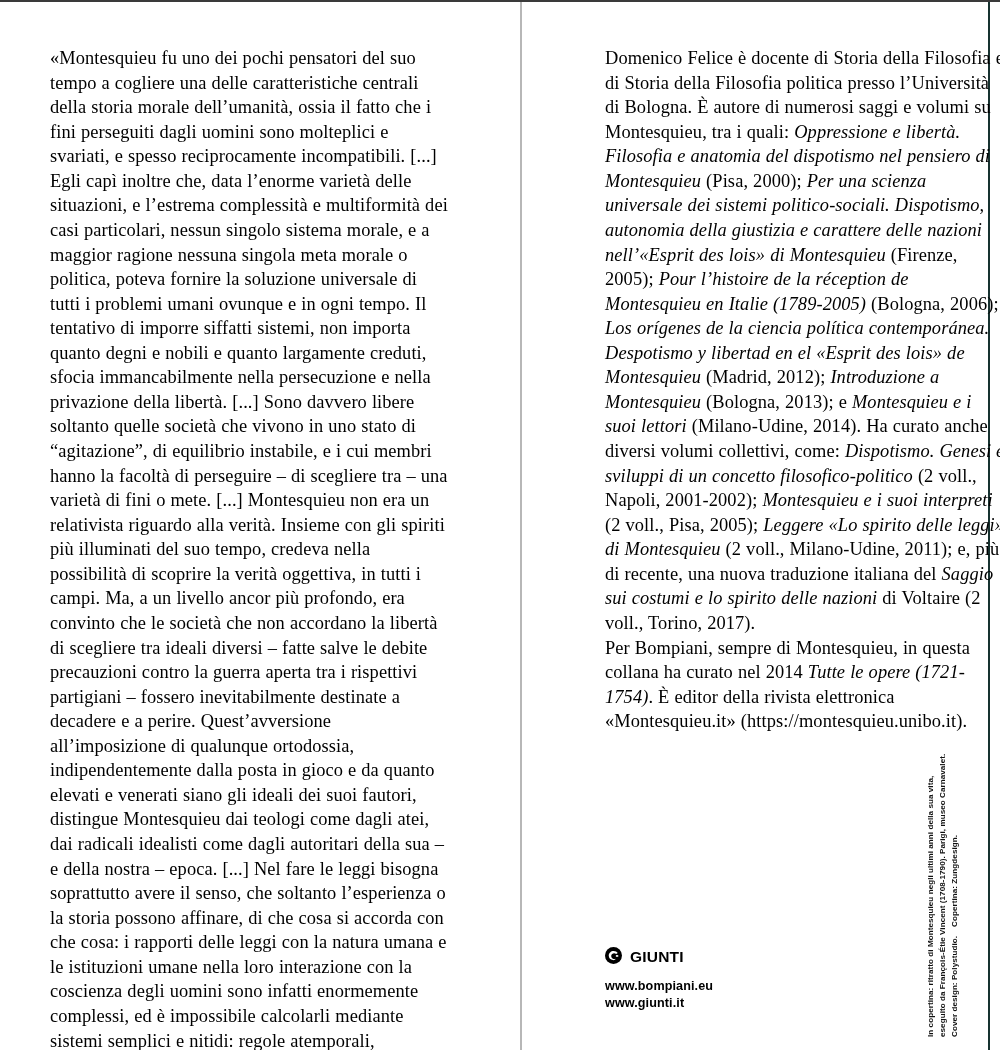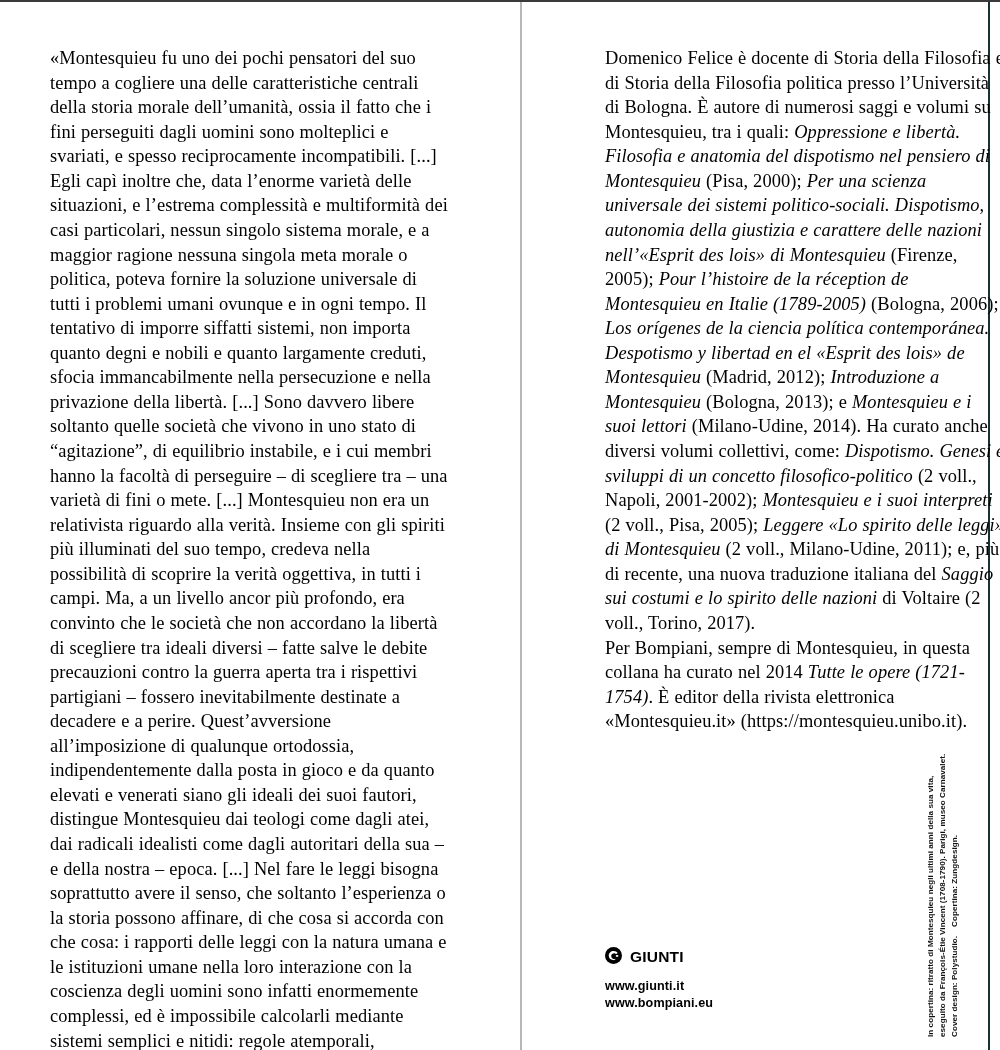--- a/index.html
+++ b/index.html
@@ -169,22 +169,22 @@
         <span class="logo-mark">
           <svg width="17" height="17" viewBox="0 0 32 32" aria-hidden="true">
             <circle cx="16" cy="16" r="16" fill="#000000"></circle>
             <path d="M24 11.5c-1.6-2.6-4.5-4.2-7.8-4.2C11.1 7.3 7 11.3 7 16.2c0 4.6 3.4 8.3 7.9 8.5 2.5.1 4.6-1 5.6-2.6-1.4.7-3 .9-4.5.5-2.8-.7-4.6-3.2-4.3-6 .3-2.7 2.7-4.8 5.5-4.8 1.4 0 2.7.5 3.7 1.3z" fill="#ffffff"></path>
             <path d="M20.5 15.3h4.4v3.1h-4.4z" fill="#ffffff"></path>
           </svg>
         </span>
         <span class="logo-word">GIUNTI</span>
       </div>
       <div class="sites">
+        <div>www.bompiani.eu</div>
         <div>www.giunti.it</div>
-        <div>www.bompiani.eu</div>
       </div>
     </div>
   </div>
 
   <div id="credits">
     <div id="credits-inner">
       <div>In copertina: ritratto di Montesquieu negli ultimi anni della sua vita,</div>
       <div>eseguito da François-Étie Vincent (1708-1790). Parigi, museo Carnavalet.</div>
       <div><span>Cover design: Polystudio.</span><span class="credit-gap"></span><span>Copertina: Zungdesign.</span></div>
     </div>

